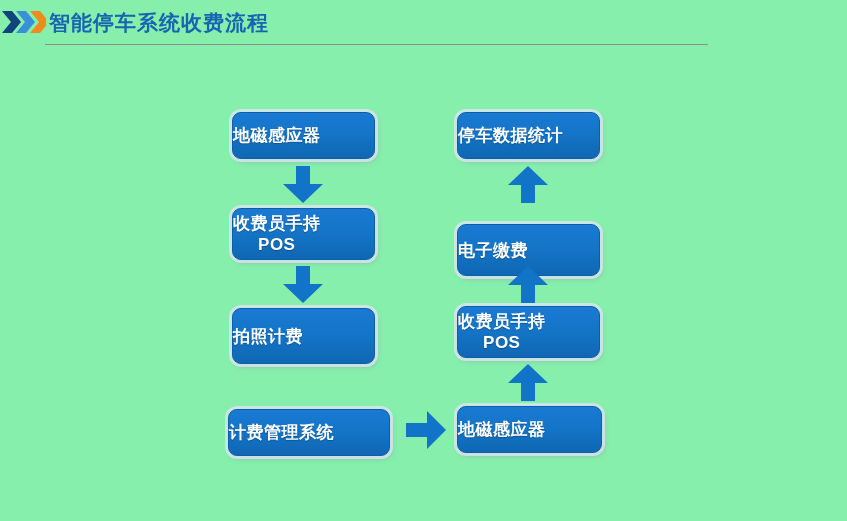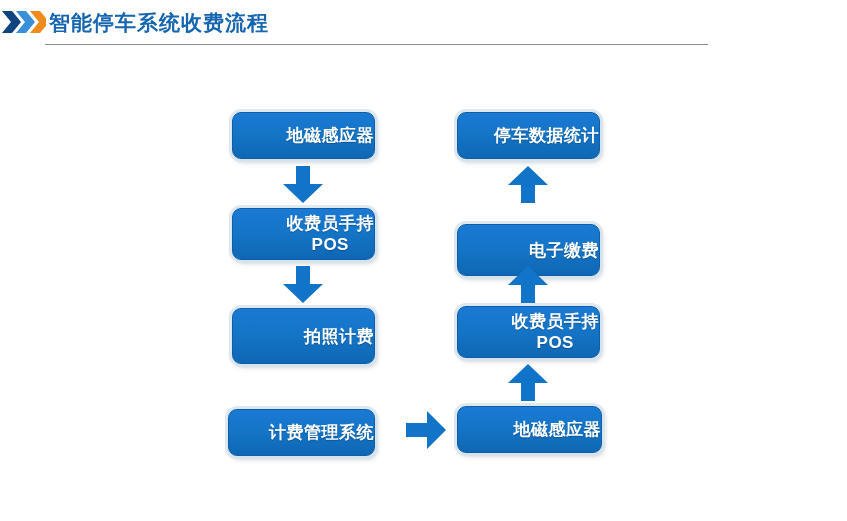--- a/index.html
+++ b/index.html
@@ -9,21 +9,21 @@
     height: 521px;
     background: #000000;
     overflow: hidden;
     font-family: "Liberation Sans", "DejaVu Sans", sans-serif;
   }
 
   #slide {
     position: relative;
     width: 847px;
     height: 521px;
-    background: #ffffff;
+    background: #86efac;
   }
 
   
   #header {
     position: absolute;
     left: 0;
     top: 0;
     width: 847px;
     height: 56px;
   }
@@ -61,21 +61,21 @@
   .node {
     position: absolute;
     border-radius: 9px;
     background: linear-gradient(180deg, #1a7ad4 0%, #1474c6 48%, #0f67b4 100%);
     border: 1px solid #0d5ea6;
     box-shadow:
       0 0 0 3px rgba(215, 228, 238, 0.85),
       2px 3px 5px rgba(140, 155, 168, 0.55);
     display: flex;
     align-items: center;
-    justify-content: flex-end;
+    justify-content: flex-start;
     text-align: center;
   }
 
   .node-label {
     color: #ffffff;
     font-weight: bold;
     font-size: 17px;
     line-height: 21px;
     letter-spacing: 0.5px;
     text-shadow: 0 1px 1px rgba(0, 0, 0, 0.25);
@@ -114,25 +114,25 @@
 
   <div class="node" style="left:232px; top:208px; width:143px; height:52px;">
     <span class="node-label">收费员手持
 POS</span>
   </div>
 
   <div class="node" style="left:232px; top:308px; width:143px; height:56px;">
     <span class="node-label">拍照计费</span>
   </div>
 
-  <div class="node" style="left:228px; top:409px; width:147px; height:47px;">
+  <div class="node" style="left:228px; top:409px; width:162px; height:47px;">
     <span class="node-label">计费管理系统</span>
   </div>
 
-  <div class="node" style="left:457px; top:112px; width:143px; height:47px;padding-left:21px;">
+  <div class="node" style="left:457px; top:112px; width:143px; height:47px;">
     <span class="node-label">停车数据统计</span>
   </div>
 
   <div class="node" style="left:457px; top:224px; width:143px; height:52px;">
     <span class="node-label">电子缴费</span>
   </div>
 
   <div class="node" style="left:457px; top:306px; width:143px; height:52px;">
     <span class="node-label">收费员手持
 POS</span>

